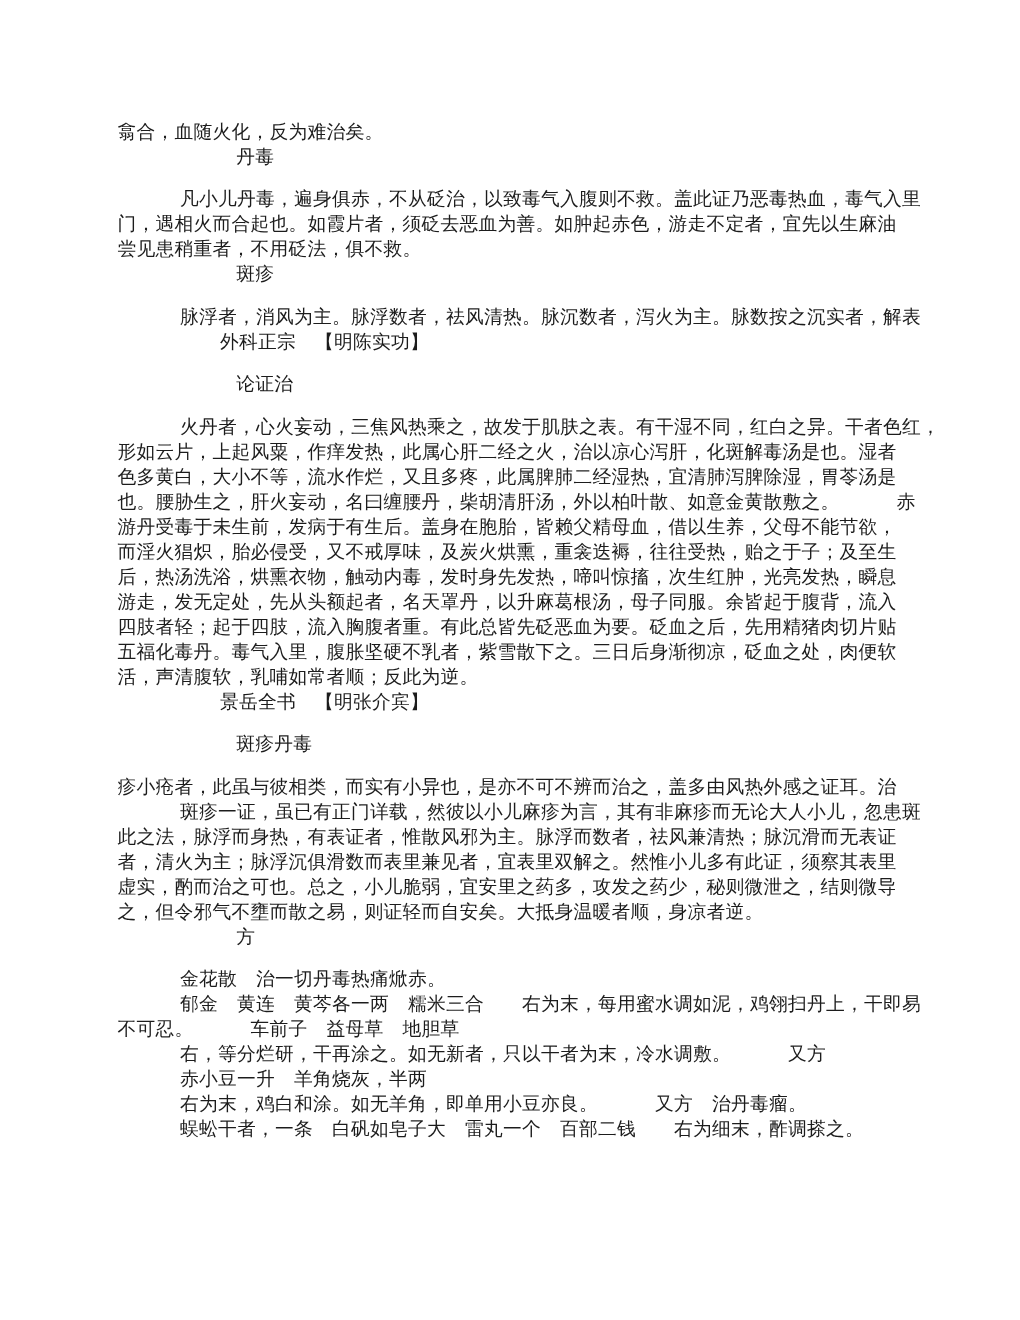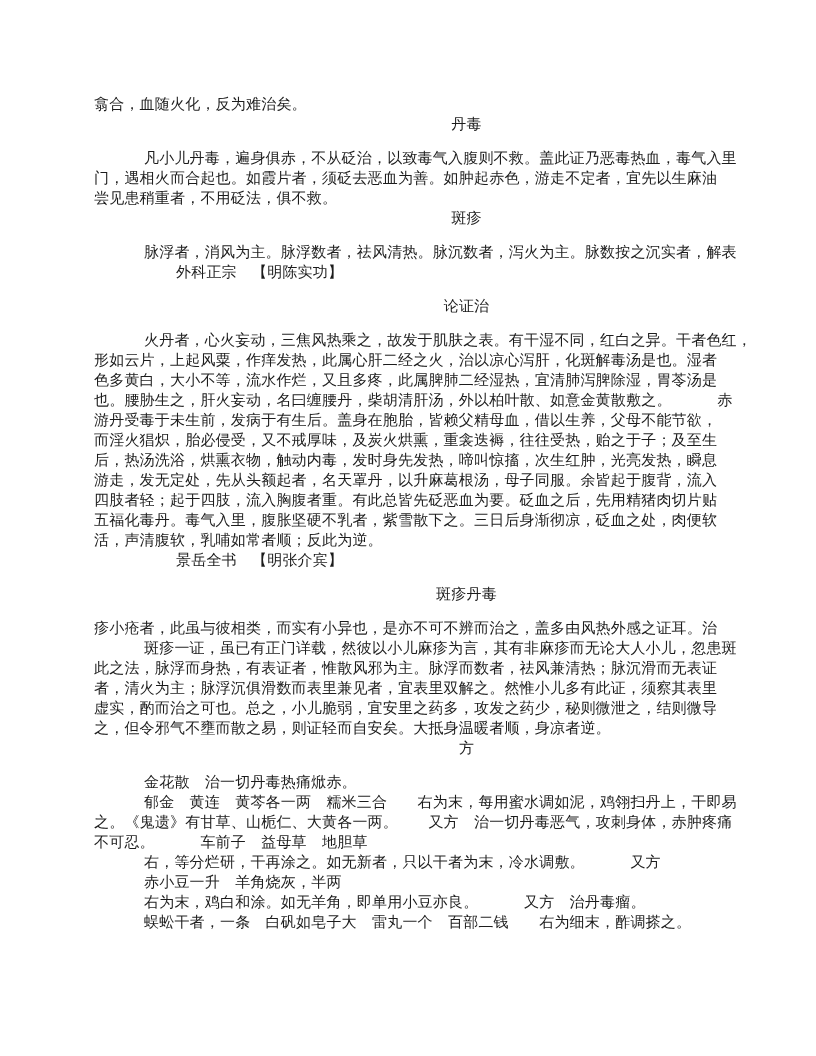--- a/index.html
+++ b/index.html
@@ -6,39 +6,39 @@
     margin: 0;
     padding: 0;
     background: #ffffff;
   }
   .page {
     position: relative;
     width: 816px;
     height: 1056px;
     background: #ffffff;
     overflow: hidden;
-    font-family: Liberation Mono, monospace;
+    font-family: Liberation Serif, serif;
   }
   .text-block {
     position: absolute;
     left: 94px;
     top: 96px;
     width: 650px;
   }
   .line {
     height: 20px;
     line-height: 20px;
     font-size: 15px;
     color: #1c1c1c;
     white-space: pre;
     letter-spacing: 0.2px;
   }
   .line.para  { padding-left: 50px; }
   .line.h1    { padding-left: 82px; }
-  .line.h2    { padding-left: 95px; text-align: center; }
+  .line.h2    { padding-left: 95px; }
   .line.blank { height: 14px; }
 </style>
 </head>
 <body>
 
 <div class="page">
   <div class="text-block">
       <div class="line body">翕合，血随火化，反为难治矣。</div>
       <div class="line h2">丹毒</div>
       <div class="line blank"></div>
@@ -70,20 +70,19 @@
       <div class="line body">疹小疮者，此虽与彼相类，而实有小异也，是亦不可不辨而治之，盖多由风热外感之证耳。治</div>
       <div class="line para">斑疹一证，虽已有正门详载，然彼以小儿麻疹为言，其有非麻疹而无论大人小儿，忽患斑</div>
       <div class="line body">此之法，脉浮而身热，有表证者，惟散风邪为主。脉浮而数者，祛风兼清热；脉沉滑而无表证</div>
       <div class="line body">者，清火为主；脉浮沉俱滑数而表里兼见者，宜表里双解之。然惟小儿多有此证，须察其表里</div>
       <div class="line body">虚实，酌而治之可也。总之，小儿脆弱，宜安里之药多，攻发之药少，秘则微泄之，结则微导</div>
       <div class="line body">之，但令邪气不壅而散之易，则证轻而自安矣。大抵身温暖者顺，身凉者逆。</div>
       <div class="line h2">方</div>
       <div class="line blank"></div>
       <div class="line para">金花散　治一切丹毒热痛焮赤。</div>
       <div class="line para">郁金　黄连　黄芩各一两　糯米三合　　右为末，每用蜜水调如泥，鸡翎扫丹上，干即易</div>
-      <div class="line body">之。《鬼遗》有甘草、山栀仁、大黄各一两。　　又方　治一切丹毒恶气，攻刺身体，赤肿疼痛</div>
       <div class="line body">不可忍。　　　车前子　益母草　地胆草</div>
       <div class="line para">右，等分烂研，干再涂之。如无新者，只以干者为末，冷水调敷。　　　又方</div>
       <div class="line para">赤小豆一升　羊角烧灰，半两</div>
       <div class="line para">右为末，鸡白和涂。如无羊角，即单用小豆亦良。　　　又方　治丹毒瘤。</div>
       <div class="line para">蜈蚣干者，一条　白矾如皂子大　雷丸一个　百部二钱　　右为细末，酢调搽之。</div>
     </div>
 </div>
 
 </body></html>

